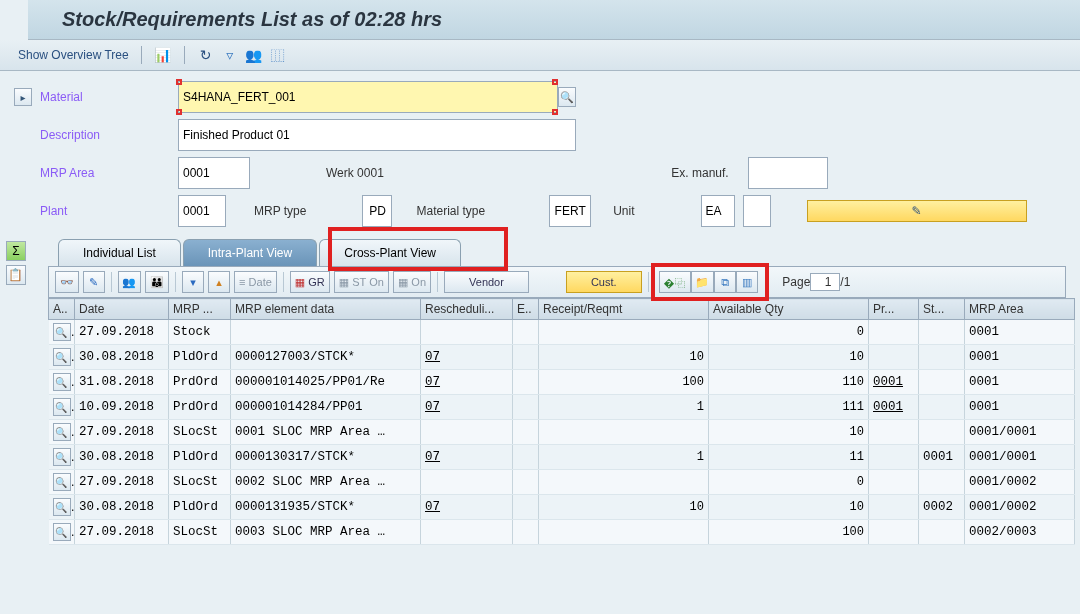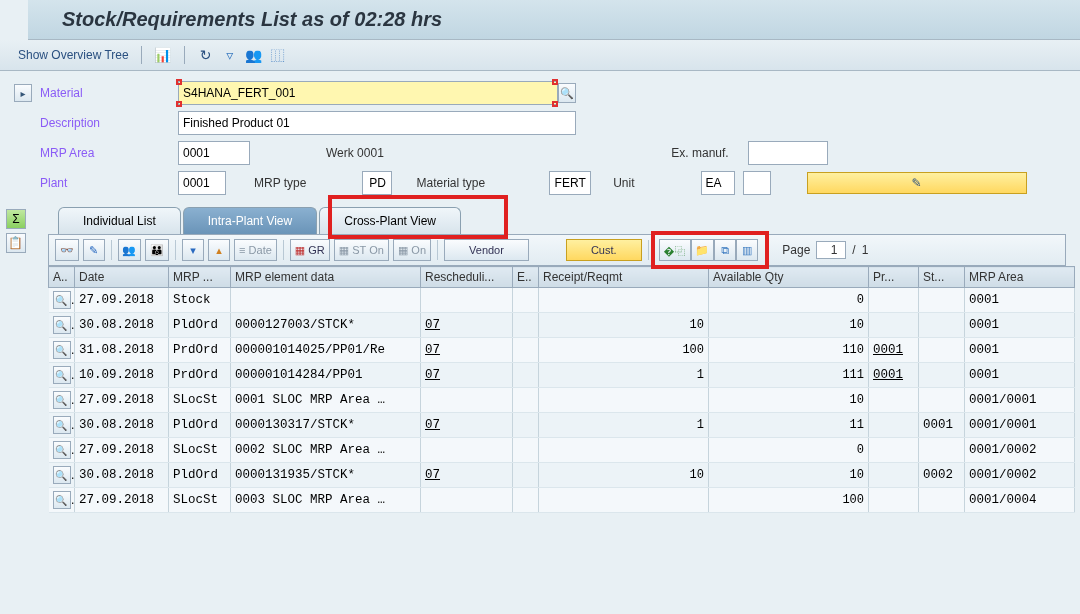--- a/index.html
+++ b/index.html
@@ -8,21 +8,21 @@
     .title-bar h1 { font-size:20px; font-style:italic; font-weight:bold; color:#2a3540; }
     .toolbar { background:linear-gradient(#e8f0f4,#d8e4ec); padding:6px 18px; border-bottom:1px solid #a8b8c4; display:flex; align-items:center; gap:6px;}
     .toolbar .link { color:#2a5080; cursor:pointer; }
     .toolbar .sep { width:1px; height:18px; background:#9ab; margin:0 6px; }
     .toolbar .ico { width:18px; height:18px; display:inline-flex; align-items:center; justify-content:center; cursor:pointer; color:#2a5080; font-size:14px;}
     .header-fields { background:#e8f0f4; padding:10px 14px 6px 14px; }
     .row { display:flex; align-items:center; margin-bottom:6px; gap:8px; }
     .fold { width:18px; height:18px; border:1px solid #9ab; background:linear-gradient(#fafcfe,#dce8f0); display:inline-flex;align-items:center;justify-content:center; font-size:10px; color:#357; cursor:pointer;}
     .lbl { width:130px; color:#8b5cf6; }
     .lbl-sm { color:#333;text-align:center; }
-    .fld { border:1px solid #9ab; background:#fff; padding:7px 4px; height:24px; font-size:12px; }
+    .fld { border:1px solid #9ab; background:#fff; padding:7px 4px; height:32px; font-size:12px; }
     .fld.req { background:#fff7b0; }
     .mat-wrap { position:relative; display:flex; align-items:center; }
     .mat-wrap .corner-tl,.mat-wrap .corner-tr,.mat-wrap .corner-bl,.mat-wrap .corner-br{ position:absolute; width:6px; height:6px; border:2px solid #e03030; }
     .corner-tl{top:-2px;left:-2px;border-right:none;border-bottom:none;}
     .corner-tr{top:-2px;right:18px;border-left:none;border-bottom:none;}
     .corner-bl{bottom:-2px;left:-2px;border-right:none;border-top:none;}
     .corner-br{bottom:-2px;right:18px;border-left:none;border-top:none;}
     .sh { width:18px;height:20px;border:1px solid #9ab;background:linear-gradient(#fafcfe,#dce8f0);display:inline-flex;align-items:center;justify-content:center;font-size:11px;cursor:pointer;}
     .big-btn{ flex:0 0 220px; height:22px; background:linear-gradient(#fff0a0,#ffd860); border:1px solid #c8a020; display:flex;align-items:center;justify-content:center;cursor:pointer;}
     .content-area{ position:relative; padding:0 14px; }
@@ -33,21 +33,21 @@
     .tab.active{ background:linear-gradient(#8ab0d0,#6a94b8); color:#fff; }
     .tab-active-box{ position:absolute; border:4px solid #e02020; pointer-events:none;}
     .table-toolbar{ background:linear-gradient(#f2f7fa,#e2ecf2); border:1px solid #9ab; margin-left:34px; margin-top:0; padding:4px 6px; display:flex; align-items:center; gap:4px; flex-wrap:nowrap;}
     .tbtn{ height:22px; min-width:22px; padding:0 4px; border:1px solid #9ab; background:linear-gradient(#fafcfe,#dce8f0); display:inline-flex; align-items:center; justify-content:center; font-size:11px; cursor:pointer; color:#335; white-space:nowrap;}
     .tbtn.wide{ padding:0 24px;}
     .tbtn.yellow{ background:linear-gradient(#fff0a0,#ffd860); border-color:#c8a020;margin-left:33px;}
     .tbtn.disabled{ color:#8a98a6; }
     .tspacer{ width:1px; height:20px; background:#b8c8d4; margin:0 2px;}
     .right-tools{ position:relative; display:flex; gap:0; margin-left:4px;}
     .red-box{ position:absolute; border:4px solid #e02020; pointer-events:none; }
-    .page-ind{ margin-left:20px; display:flex; align-items:center; gap:6px; color:#333;}
+    .page-ind{ margin-left:20px; display:flex; align-items:center; color:#333;}
     .page-ind .pgval{ border:1px solid #9ab; background:#fff; padding:1px 8px; min-width:30px; text-align:right;}
     table.data{ border-collapse:collapse; width:calc(100% - 34px); margin-left:34px; table-layout:fixed; font-size:12px;}
     table.data th{ background:linear-gradient(#e0eaf2,#cedce6); border:1px solid #9ab; padding:3px 4px; text-align:left; font-weight:normal; color:#333; white-space:nowrap; overflow:hidden; text-overflow:ellipsis;}
     table.data td{ border-right:1px solid #c6d4dc; border-bottom:1px solid #dbe6ec; padding:3px 4px; background:#f4f8fb; white-space:nowrap; overflow:hidden; text-overflow:ellipsis; height:24px;}
     table.data tr:nth-child(even) td{ background:#ecf3f7; }
     .mono{ font-family:"Courier New",monospace; font-size:12.5px; }
     .bluelink{ color:#000000;margin-left:44px; }
     .underline{ text-decoration:underline; }
     .num{ text-align:right; font-family:"Courier New",monospace; }
     .detail-ico{ width:18px;height:18px;border:1px solid #9ab;background:linear-gradient(#fafcfe,#dce8f0);display:inline-flex;align-items:center;justify-content:center;font-size:10px;color:#2a7030;cursor:pointer;}
@@ -306,17 +306,17 @@
           <td><span class="detail-ico">🔍</span></td>
           <td class="mono bluelink">27.09.2018</td>
           <td class="mono bluelink">SLocSt</td>
           <td class="mono bluelink">0003 SLOC MRP Area …</td>
           <td class="mono"></td>
           <td class="mono"></td>
           <td class="num"></td>
           <td class="num bluelink">100</td>
           <td class="mono"></td>
           <td class="mono"></td>
-          <td class="mono">0001/0004</td>
+          <td class="mono">0002/0003</td>
         </tr>
       </tbody>
   </table>
 </div>
 
 </body></html>

